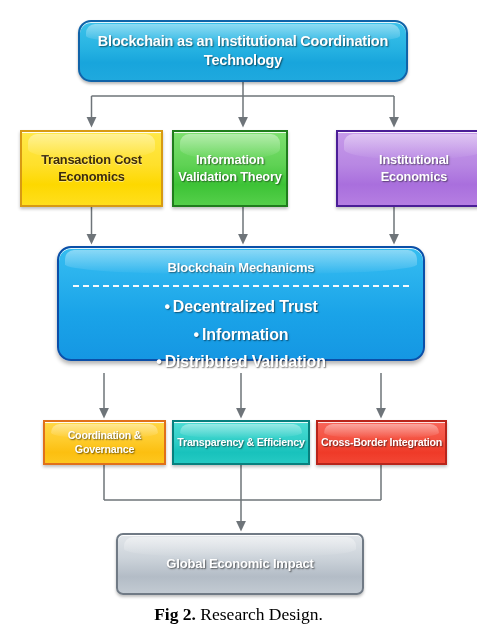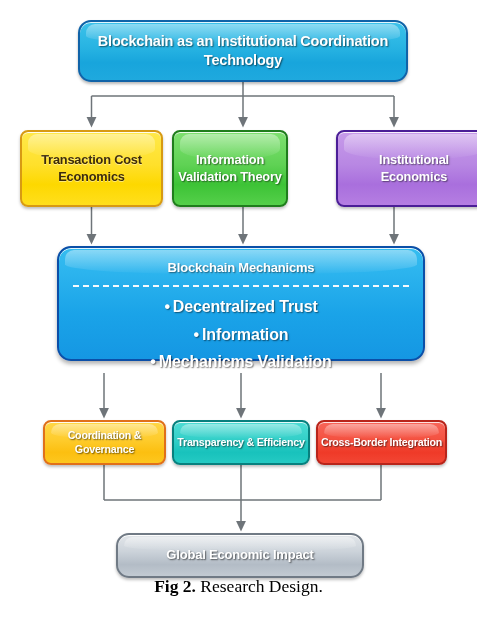--- a/index.html
+++ b/index.html
@@ -31,21 +31,21 @@
     pointer-events: none;
   }
   .node {
     position: absolute;
     box-sizing: border-box;
     display: flex;
     flex-direction: column;
     align-items: center;
     justify-content: center;
     text-align: center;
-    border-radius: 8px;
+    border-radius: 0;
     line-height: 1.28;
   }
   .node .lbl {
     display: block;
     width: 100%;
   }
 
   
   .node::before {
     content: "";
@@ -186,39 +186,39 @@
   #node-cross {
     left: 316px; width: 131px;
     background: linear-gradient(to bottom, #f8665a 0%, #f4503f 45%, #ef3a28 74%, #f24634 100%);
     border: 2px solid #b8241a;
     box-shadow: 0 2px 3px rgba(0,0,0,0.25), inset 0 1px 0 rgba(255,255,255,0.8);
   }
 
   
   #node-impact {
     left: 116px; top: 533px;
-    width: 248px; height: 45px;
+    width: 248px; height: 62px;
     background: linear-gradient(to bottom, #e2e6ea 0%, #ccd3da 40%, #b3bcc6 72%, #c2cad2 100%);
     border: 2px solid #707a85;
-    border-radius: 13px;
+    border-radius: 7px;
     box-shadow: 0 2px 3px rgba(0,0,0,0.25), inset 0 1px 0 rgba(255,255,255,0.95);
   }
   #node-impact .lbl {
     font-size: 13px;
     font-weight: bold;
     color: #ffffff;
     letter-spacing: -0.2px;
     text-shadow: 1px 1px 1.6px rgba(0,0,0,0.6);
   }
 
   
   #caption {
     position: absolute;
     left: 0;
-    top: 576px;
+    top: 604px;
     width: 477px;
     text-align: center;
     font-family: "Liberation Serif", serif;
     font-size: 17.5px;
     color: #000000;
   }
   #caption .cap-bold { font-weight: bold; }
   #caption .cap-text { font-weight: normal; }
 </style>
 </head>
@@ -276,21 +276,21 @@
       <span class="lbl">Institutional</span>
       <span class="lbl">Economics</span>
     </div>
 
     <div class="node" id="node-mech">
       <div id="mech-title">Blockchain Mechanicms</div>
       <div id="mech-divider"></div>
       <ul id="mech-list">
         <li><span class="bullet">•</span><span>Decentralized Trust</span></li>
         <li><span class="bullet">•</span><span>Information</span></li>
-        <li><span class="bullet">•</span><span>Mechanicms Validation</span></li>
+        <li><span class="bullet">•</span><span>Distributed Validation</span></li>
       </ul>
     </div>
 
     <div class="node outcome" id="node-coord">
       <span class="lbl">Coordination &amp; Governance</span>
     </div>
 
     <div class="node outcome" id="node-cross">
       <span class="lbl">Cross-Border Integration</span>
     </div>

